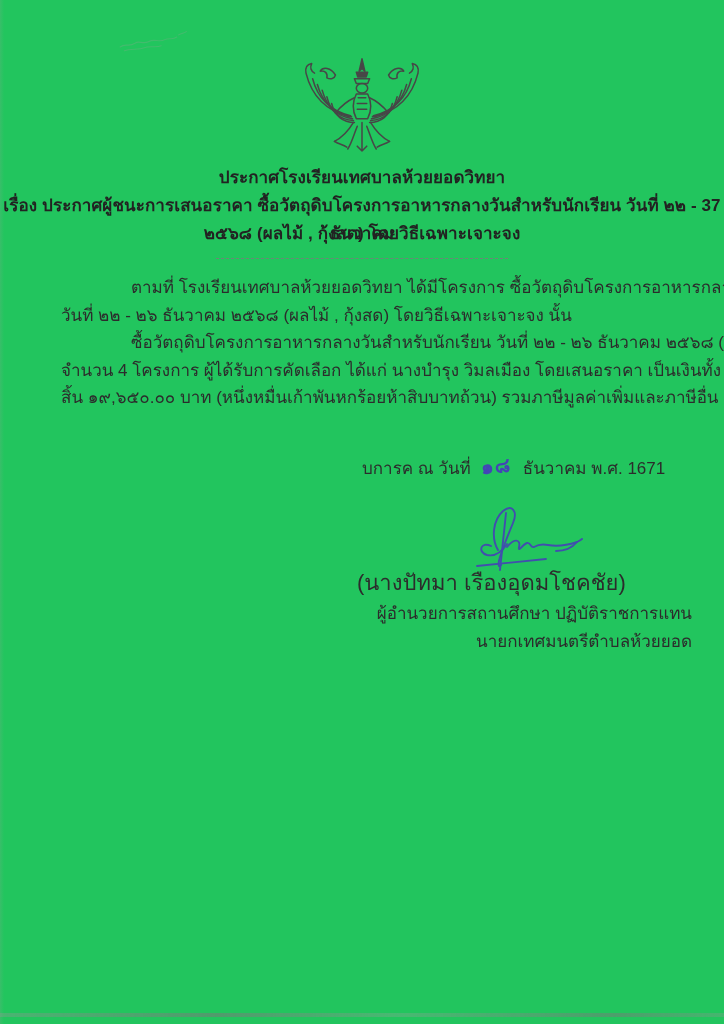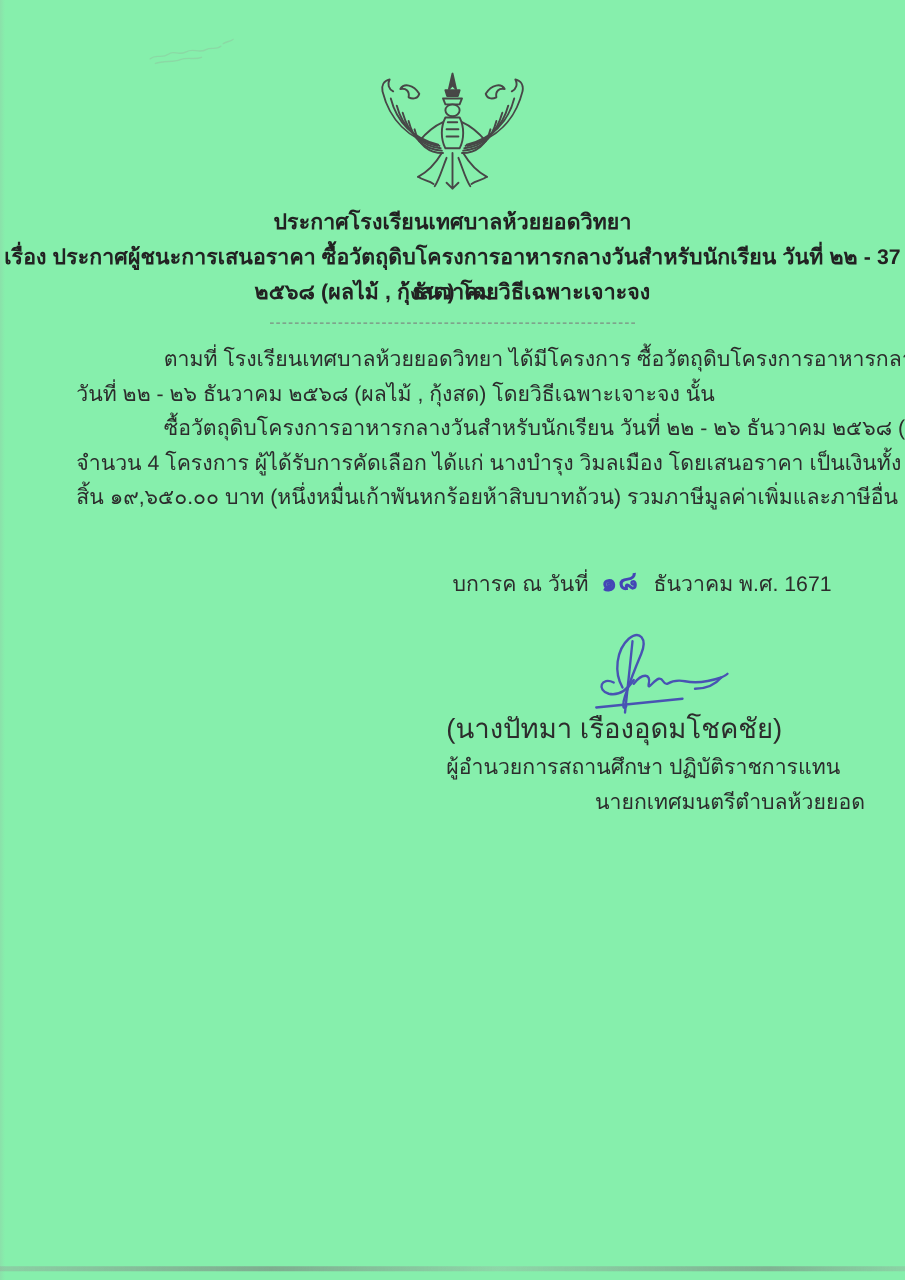--- a/index.html
+++ b/index.html
@@ -4,21 +4,21 @@
 <style>
   html,body{margin:0;padding:0;}
   body{
     background:#ffffff;
     font-family:"Liberation Sans","DejaVu Sans",sans-serif;
     -webkit-font-smoothing:antialiased;
   }
   .page{
     position:relative;
     width:724px;height:1024px;
-    background:#86efac;
+    background:#22c55e;
     overflow:hidden;
     color:#2e2e2e;
   }
   
   .edge-left{
     position:absolute;left:0;top:0;width:4px;height:100%;
     background:linear-gradient(90deg,rgba(160,160,160,.18),rgba(160,160,160,0));
   }
   .edge-bottom{
     position:absolute;left:0;top:1013px;width:100%;height:4px;
@@ -64,21 +64,21 @@
   }
   .signature{
     position:absolute;left:460px;top:500px;width:128px;height:74px;
   }
   .signer-name{
     position:absolute;left:357px;top:570px;width:335px;
     text-align:left;font-size:22px;line-height:26px;color:#2c2c2c;
   }
   .signer-title1{
     position:absolute;left:357px;top:601px;width:335px;
-    text-align:left;font-size:17px;line-height:26px;color:#2c2c2c;
+    text-align:right;font-size:17px;line-height:26px;color:#2c2c2c;
   }
   .signer-title2{
     position:absolute;left:357px;top:629px;width:335px;
     text-align:right;font-size:17px;line-height:26px;color:#2c2c2c;
   }
 </style>
 </head>
 <body>
 
 <div class="page">

